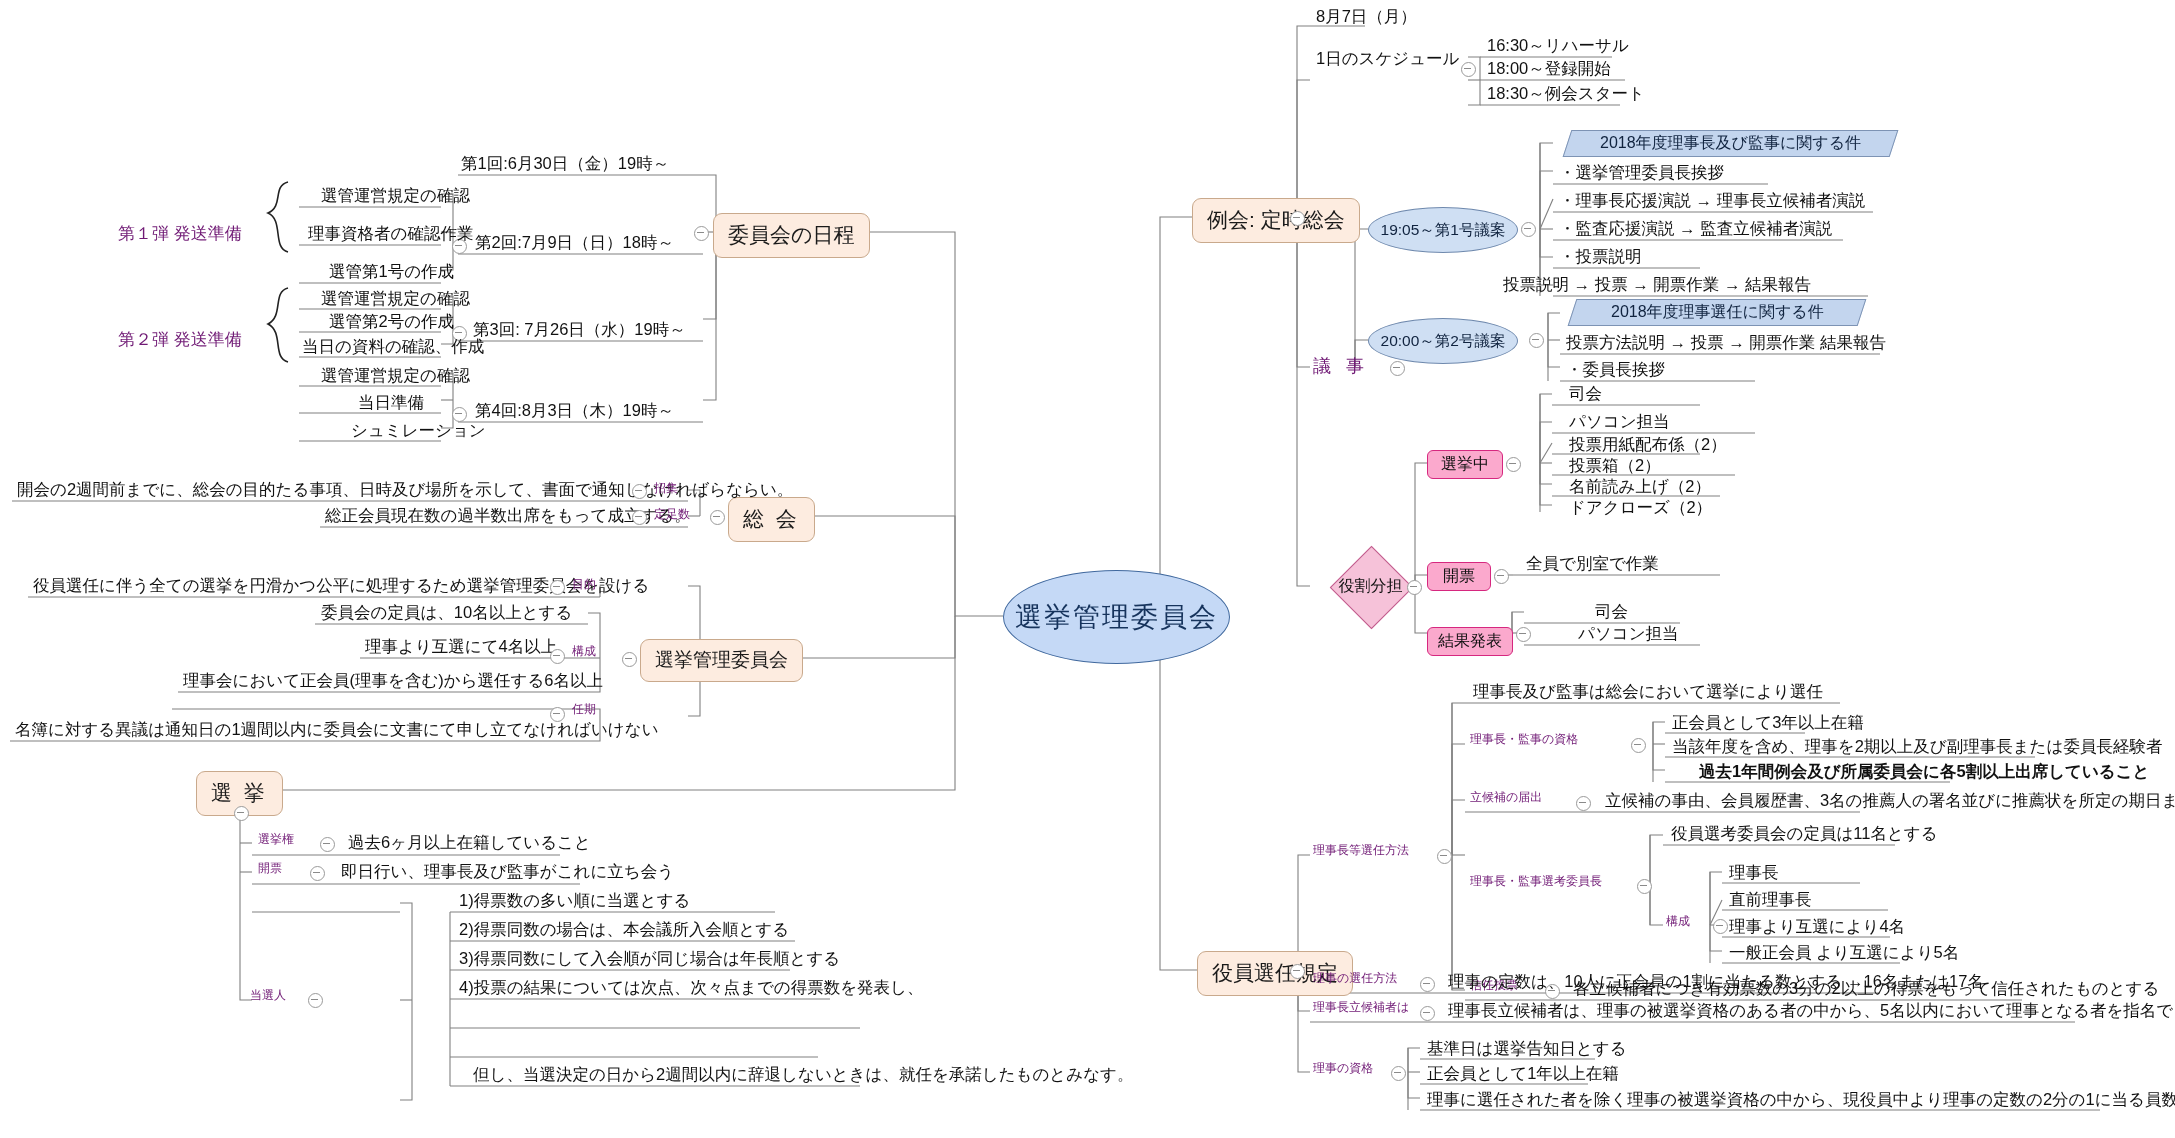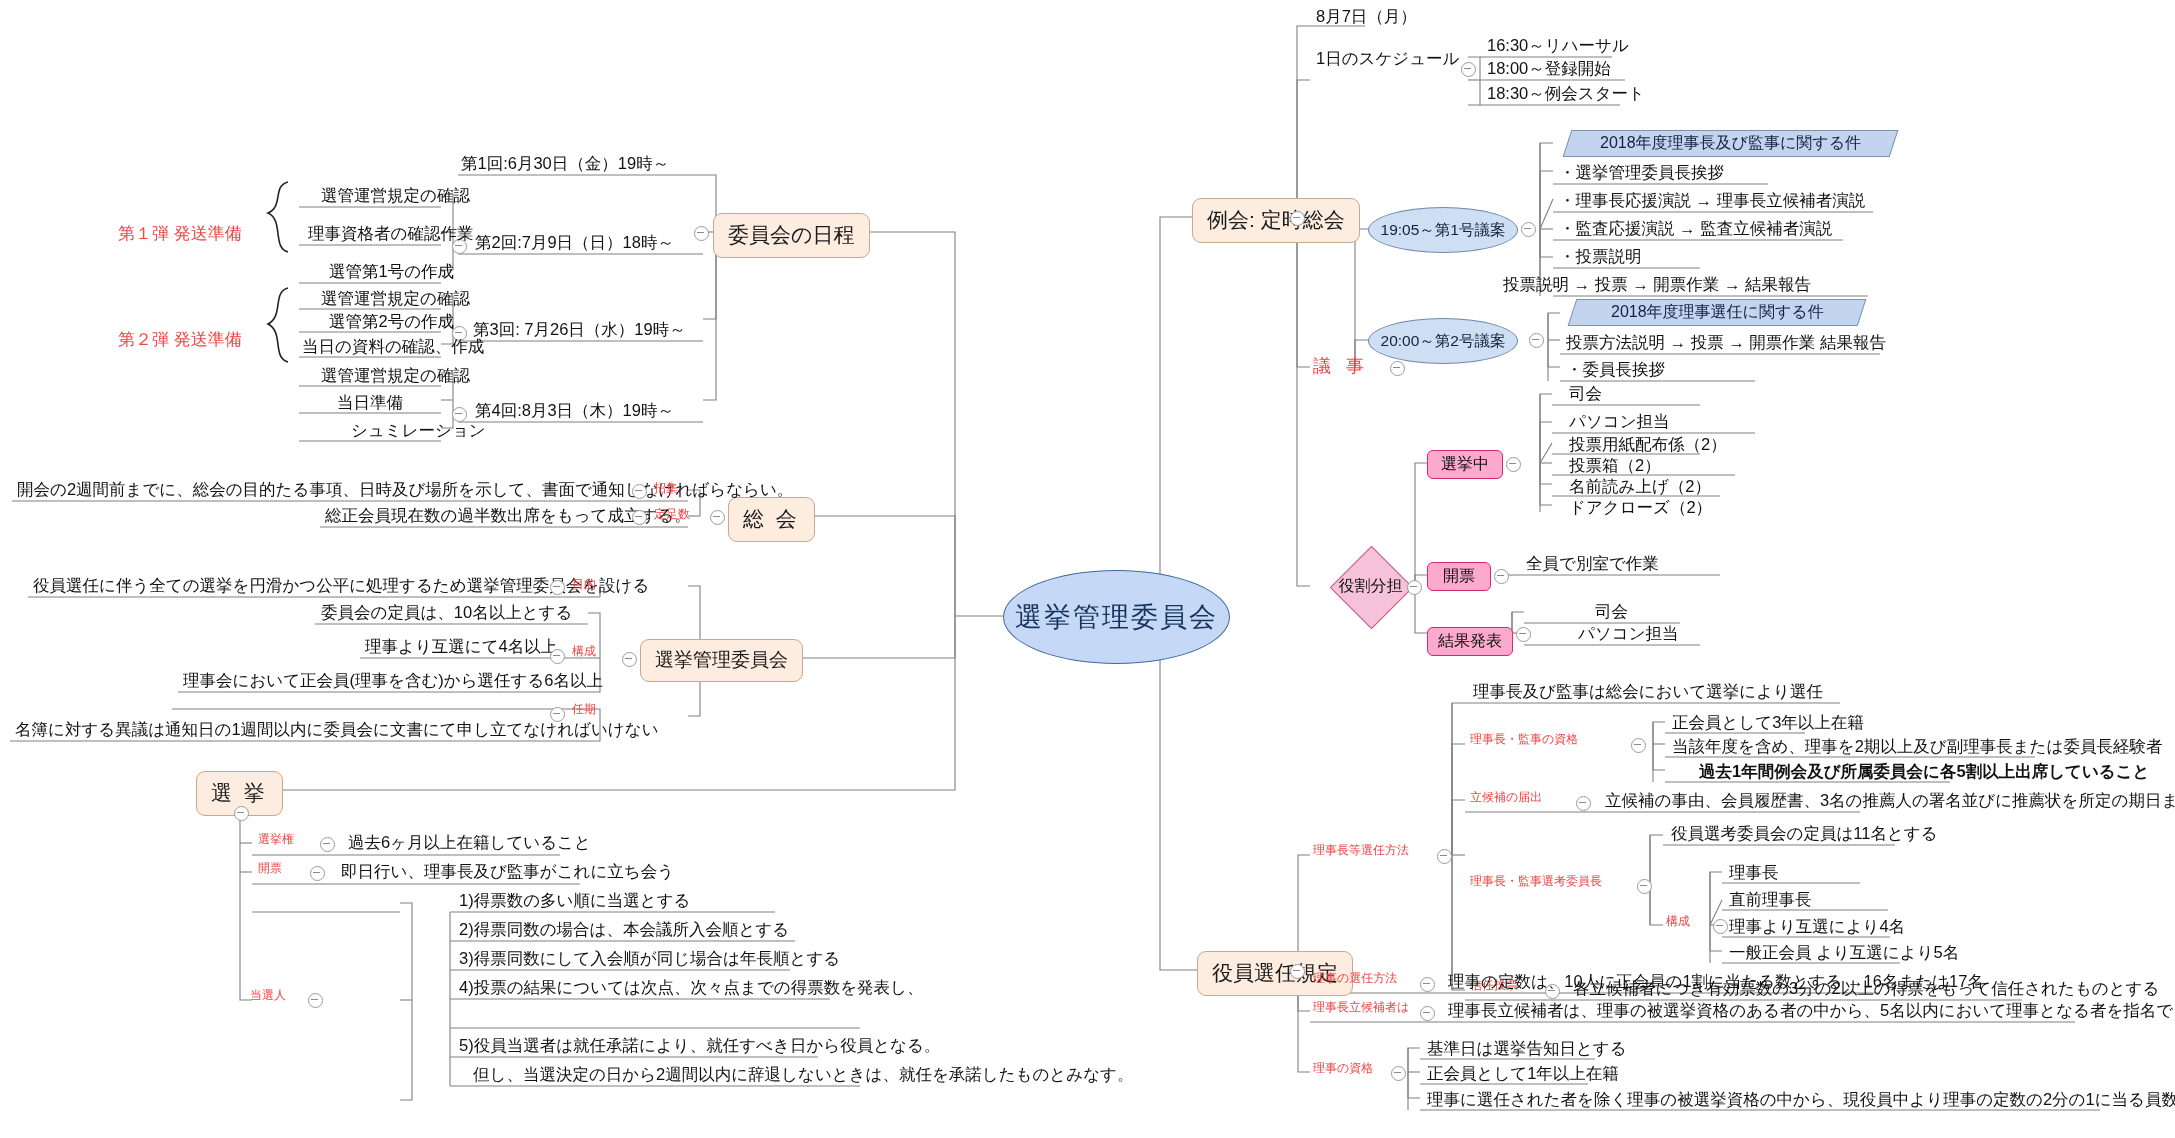--- a/index.html
+++ b/index.html
@@ -11,21 +11,21 @@
   }
   #canvas{position:absolute;left:0;top:0;width:2175px;height:1138px;}
   svg.lines{position:absolute;left:0;top:0;width:2175px;height:1138px;pointer-events:none;}
 
   
   .n{
     position:absolute;
     white-space:nowrap;
     font-size:17px;
     line-height:1.15;
-    color:#ef4444;
+    color:#701a75;
     letter-spacing:0px;
   }
   .n.sm{font-size:12px;}
 
   
   .leaf{
     position:absolute;white-space:nowrap;font-size:16.5px;color:#111;
     padding:0 3px 2px 3px;
   }
 
@@ -340,21 +340,21 @@
 
   <div class="leaf" style="left:318px;top:185px;">選管運営規定の確認</div>
   <div class="leaf" style="left:305px;top:223px;">理事資格者の確認作業</div>
   <div class="leaf" style="left:326px;top:261px;">選管第1号の作成</div>
 
   <div class="leaf" style="left:318px;top:288px;">選管運営規定の確認</div>
   <div class="leaf" style="left:326px;top:311px;">選管第2号の作成</div>
   <div class="leaf" style="left:299px;top:336px;">当日の資料の確認、作成</div>
 
   <div class="leaf" style="left:318px;top:365px;">選管運営規定の確認</div>
-  <div class="leaf" style="left:334px;top:392px;">当日準備</div>
+  <div class="leaf" style="left:355px;top:392px;">当日準備</div>
   <div class="leaf" style="left:348px;top:420px;">シュミレーション</div>
 
   <div class="cap wide" style="left:728px;top:497px;">
     <span>総  会</span>
   </div>
   <div class="tog" style="left:710px;top:510px;"></div>
 
   <div class="leaf" style="left:14px;top:479px;">開会の2週間前までに、総会の目的たる事項、日時及び場所を示して、書面で通知しなければらならい。</div>
   <div class="n sm" style="left:654px;top:482px;">招集</div>
   <div class="tog" style="left:632px;top:484px;"></div>
@@ -395,21 +395,20 @@
   <div class="tog" style="left:310px;top:866px;"></div>
   <div class="leaf" style="left:338px;top:861px;">即日行い、理事長及び監事がこれに立ち会う</div>
 
   <div class="n sm" style="left:250px;top:989px;">当選人</div>
   <div class="tog" style="left:308px;top:993px;"></div>
 
   <div class="leaf" style="left:456px;top:890px;">1)得票数の多い順に当選とする</div>
   <div class="leaf" style="left:456px;top:919px;">2)得票同数の場合は、本会議所入会順とする</div>
   <div class="leaf" style="left:456px;top:948px;">3)得票同数にして入会順が同じ場合は年長順とする</div>
   <div class="leaf" style="left:456px;top:977px;">4)投票の結果については次点、次々点までの得票数を発表し、</div>
-  <div class="leaf" style="left:456px;top:1035px;">5)役員当選者は就任承諾により、就任すべき日から役員となる。</div>
   <div class="leaf" style="left:470px;top:1064px;">但し、当選決定の日から2週間以内に辞退しないときは、就任を承諾したものとみなす。</div>
 
   <div class="cap" style="left:1192px;top:198px;">
     <span>例会: 定時総会</span>
   </div>
   <div class="tog" style="left:1290px;top:211px;"></div>
 
   <div class="leaf" style="left:1313px;top:6px;">8月7日（月）</div>
 
   <div class="leaf" style="left:1313px;top:48px;">1日のスケジュール</div>

